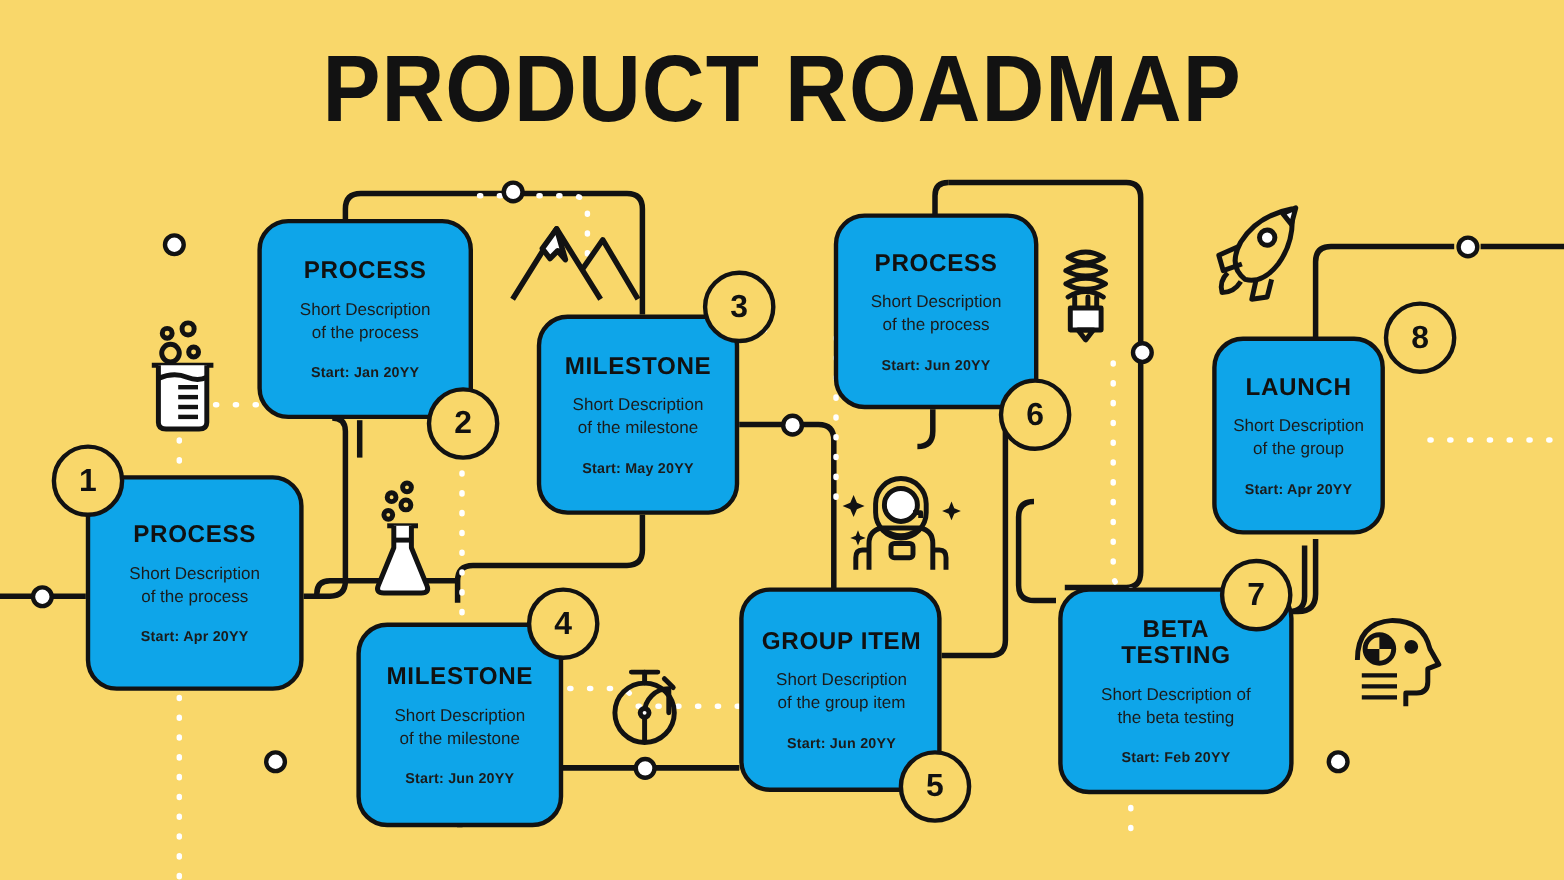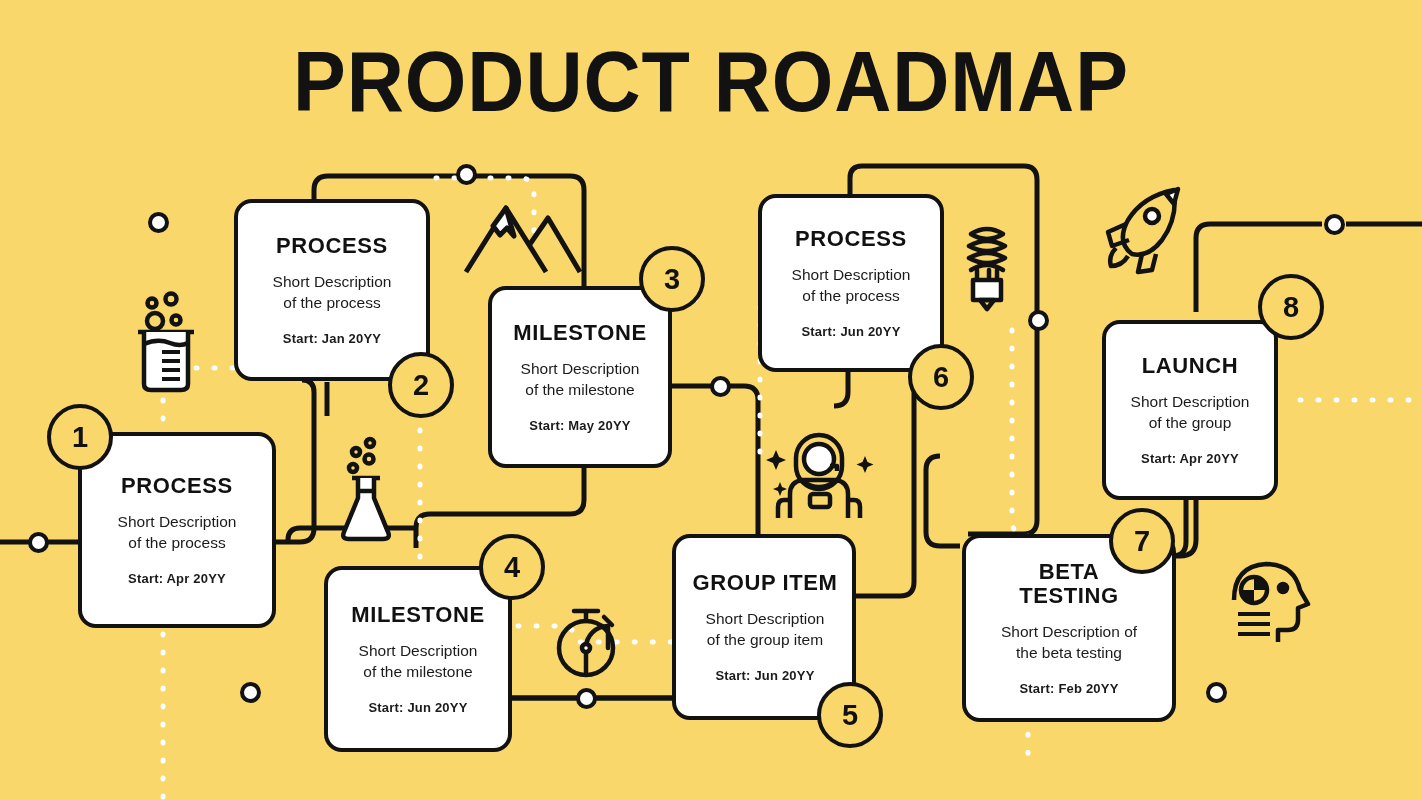--- a/index.html
+++ b/index.html
@@ -18,21 +18,21 @@
     font-weight:bold;font-size:86px;letter-spacing:1px;color:#121212;
     transform:scaleX(.92);transform-origin:50% 50%;
     line-height:1;
   }
 
   
   #wires{position:absolute;left:0;top:0;width:1422px;height:800px;}
 
   
   .card{
-    position:absolute;background:#ffffff;border:4px solid #121212;border-radius:18px;
+    position:absolute;background:#0ea5e9;border:4px solid #121212;border-radius:28px;
     box-sizing:border-box;display:flex;flex-direction:column;align-items:center;
     justify-content:center;text-align:center;padding:10px 14px;z-index:6;
   }
   .card h3{
     margin:0 0 14px 0;font-size:22px;font-weight:bold;letter-spacing:.6px;color:#111;
     line-height:1.08;
   }
   .card .desc{
     margin:0;font-size:15.5px;line-height:1.35;color:#1b1b1b;font-weight:500;
   }
@@ -191,21 +191,21 @@
   <div class="card" style="left:962px;top:534px;width:214px;height:188px;">
     <h3>BETA<br>TESTING</h3>
     <p class="desc">Short Description of</p>
     <p class="desc">the beta testing</p>
     <p class="start">Start: Feb 20YY</p>
   </div>
   <div class="badge" style="left:1109px;top:508px;">
     <span>7</span>
   </div>
 
-  <div class="card" style="left:1102px;top:306px;width:176px;height:180px;margin-top:14px;">
+  <div class="card" style="left:1102px;top:306px;width:157px;height:180px;">
     <h3>LAUNCH</h3>
     <p class="desc">Short Description</p>
     <p class="desc">of the group</p>
     <p class="start">Start: Apr 20YY</p>
   </div>
   <div class="badge" style="left:1258px;top:274px;">
     <span>8</span>
   </div>
 
   <div class="icon" style="left:124px;top:286px;">

